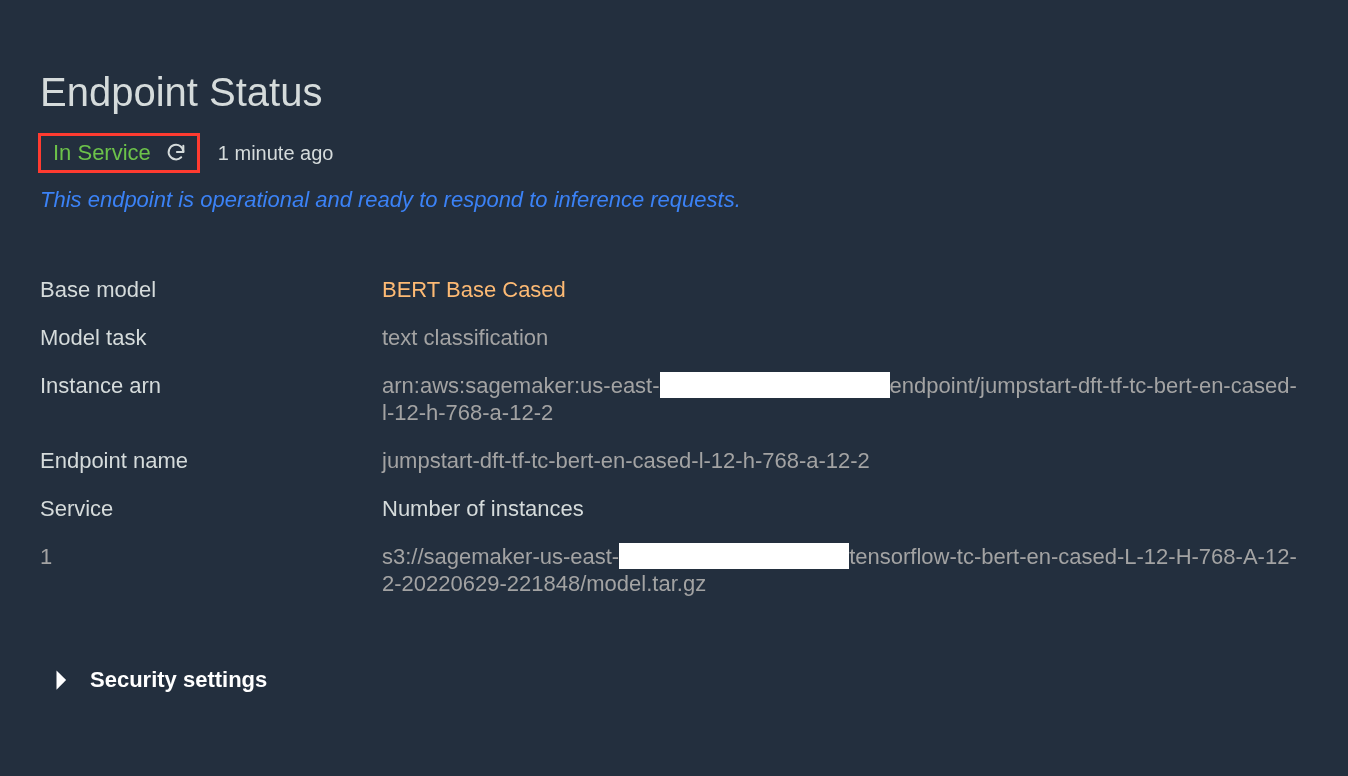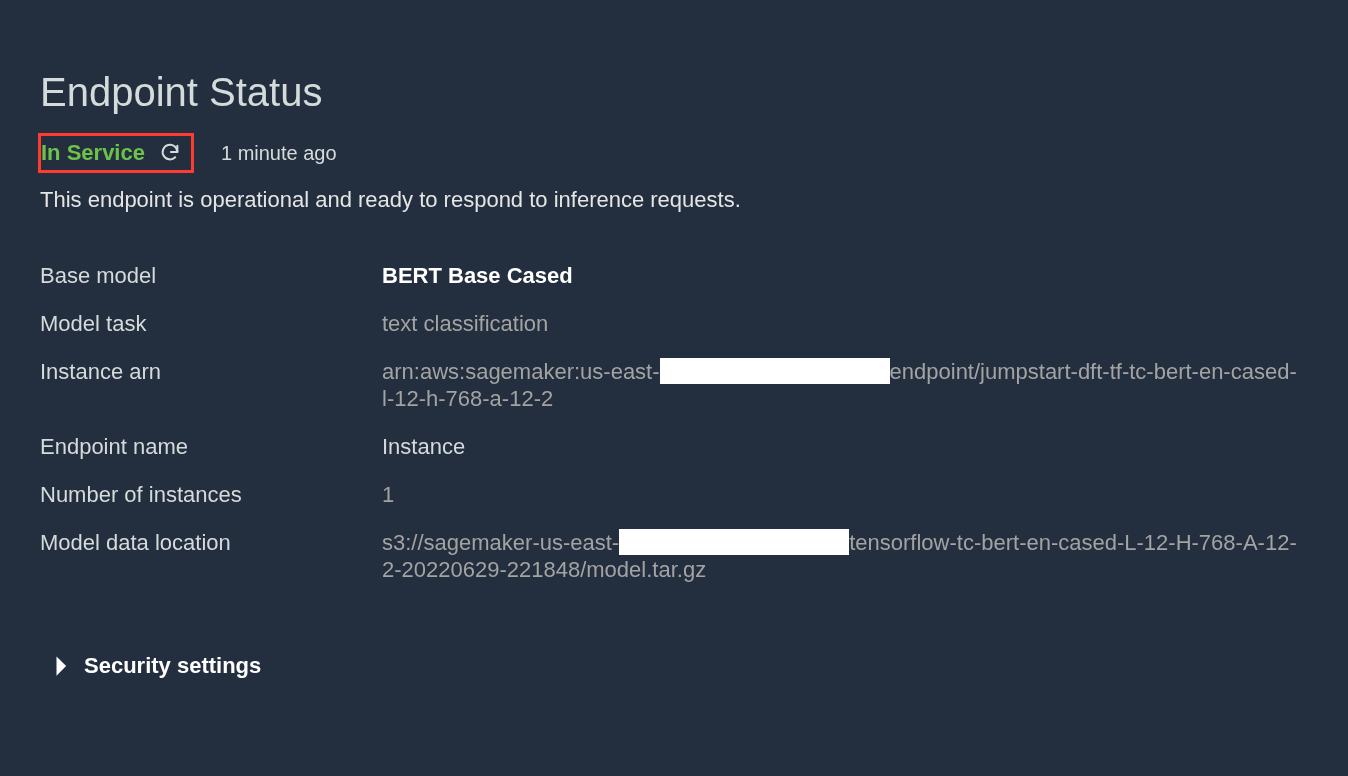--- a/index.html
+++ b/index.html
@@ -31,83 +31,84 @@
     display: flex;
     align-items: center;
     gap: 14px;
     border: 3px solid #ff3b30;
     padding: 4px 10px 4px 0;
     margin-left: -2px;
   }
   .status-text {
     color: #6cc24a;
     font-size: 22px;
-    font-weight: 700;
+    font-weight: 400;
+    margin-left: 12px;
   }
   .refresh-icon {
     width: 22px;
     height: 22px;
     display: inline-flex;
     align-items: center;
     justify-content: center;
     cursor: pointer;
   }
   .refresh-icon svg {
     width: 22px;
     height: 22px;
     stroke: #d5dbdb;
     fill: none;
     stroke-width: 2.2;
   }
   .timestamp {
     color: #d5dbdb;
     font-size: 20px;
-    margin-left: 13px;
+    margin-left: 4px;
   }
   .description {
     font-size: 22px;
-    color: #e5e5e5;
-    margin-bottom: 50px;
+    color: #3b82f6;
+    margin-bottom: 64px;
+    font-style: italic;
   }
   .details-grid {
     display: grid;
     grid-template-columns: 320px 1fr;
     row-gap: 20px;
     column-gap: 10px;
     font-size: 22px;
     max-width: 1270px;
     gap: 22px;
   }
   .label {
     color: #d5dbdb;
   }
   .value {
     color: #a3a3a3;
     word-break: break-word;
     position: relative;
   }
   .value-link {
-    color: #ffffff;
+    color: #fdba74;
     cursor: pointer;
-    font-weight: bold;
   }
   .redact {
     display: inline-block;
     background: #ffffff;
     height: 26px;
     vertical-align: middle;
     position: relative;
     top: -2px;
   }
   .redact.r1 { width: 230px; }
   .redact.r2 { width: 230px; }
   .security-row {
     display: flex;
     align-items: center;
-    gap: 14px;
+    gap: 20px;
     margin-top: 70px;
     padding-left: 14px;
     cursor: pointer;
   }
   .chevron-icon {
     width: 16px;
     height: 22px;
     display: inline-flex;
     align-items: center;
     justify-content: center;
@@ -152,27 +153,27 @@
 
     <div class="label">Model task</div>
     <div class="value">text classification</div>
 
     <div class="label">Instance arn</div>
     <div class="value">
       <span>arn:aws:sagemaker:us-east-</span><span class="redact r1"></span><span>endpoint/jumpstart-dft-tf-tc-bert-en-cased-l-12-h-768-a-12-2</span>
     </div>
 
     <div class="label">Endpoint name</div>
+    <div class="value">jumpstart-dft-tf-tc-bert-en-cased-l-12-h-768-a-12-2</div>
 
-    <div class="label">Instance</div>
+    <div class="label">Service</div>
 
     <div class="label">Number of instances</div>
     <div class="value">1</div>
 
-    <div class="label">Model data location</div>
     <div class="value">
       <span>s3://sagemaker-us-east-</span><span class="redact r2"></span><span>tensorflow-tc-bert-en-cased-L-12-H-768-A-12-2-20220629-221848/model.tar.gz</span>
     </div>
 
   </div>
 
   <div class="security-row">
     <span class="chevron-icon">
       <svg viewBox="0 0 10 16">
           <path d="M1 1 L8 8 L1 15 Z"></path>

